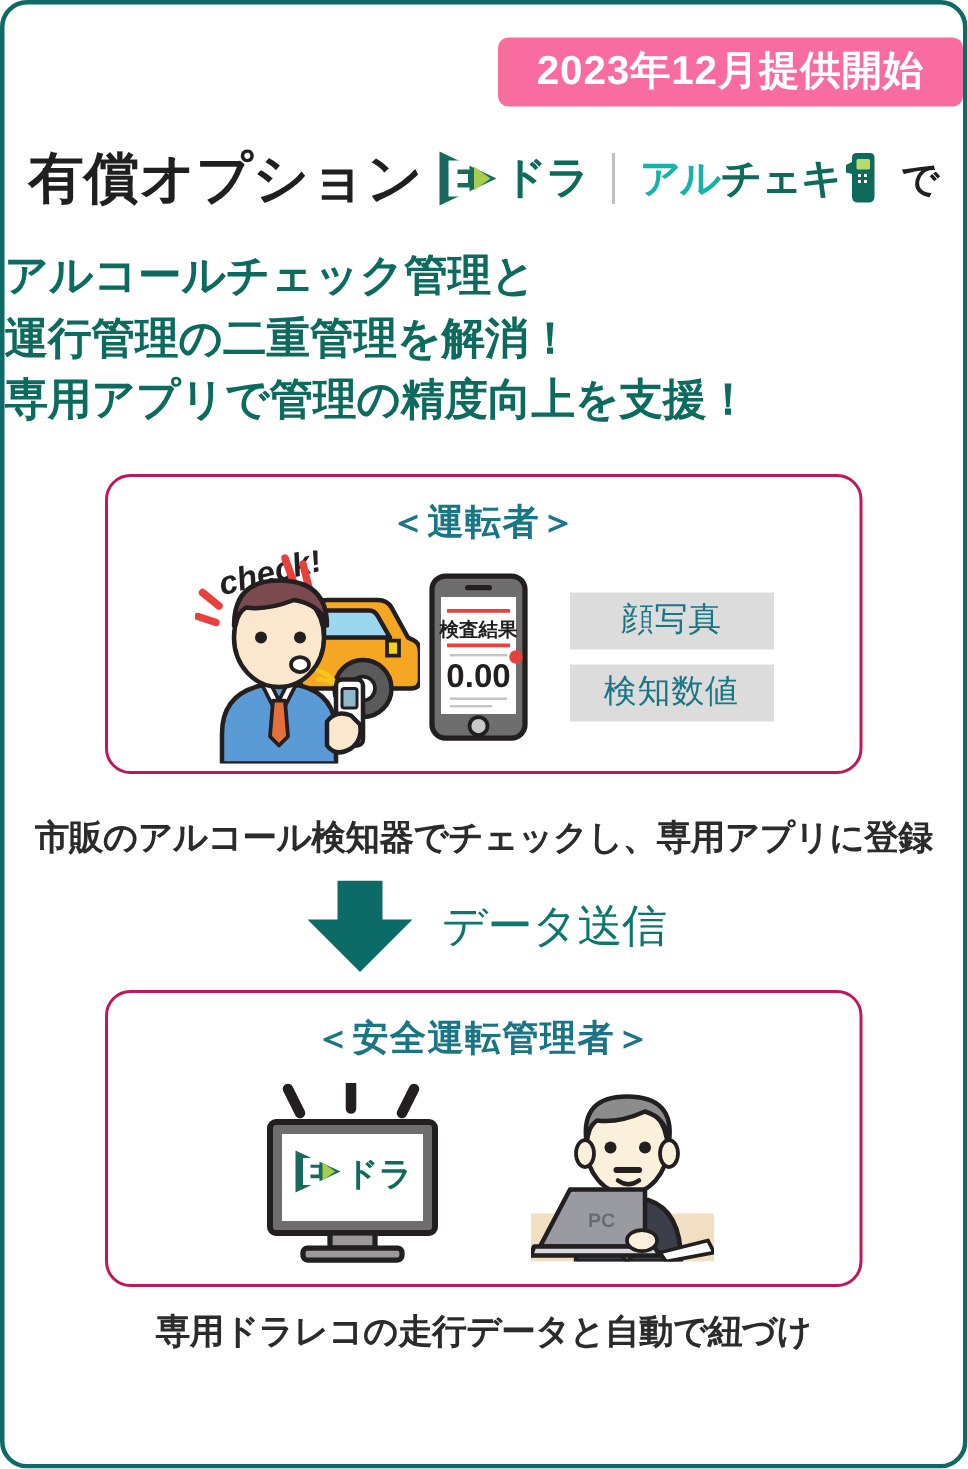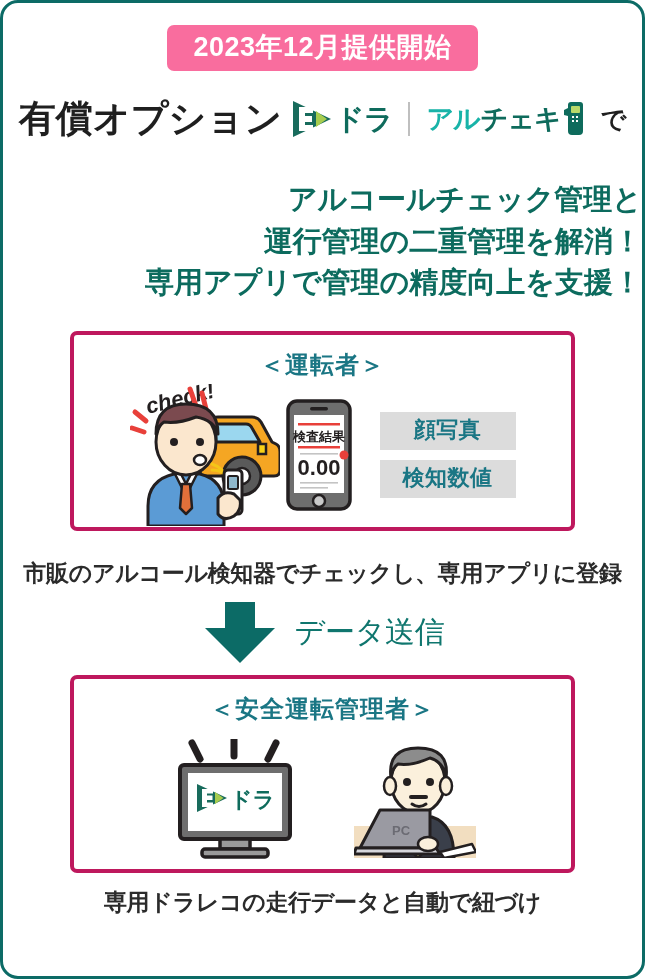--- a/index.html
+++ b/index.html
@@ -17,21 +17,21 @@
     width: 645px;
     height: 979px;
     background: #ffffff;
     border: 3px solid #0C6B66;
     border-radius: 18px;
     overflow: hidden;
   }
 
   
   .badge-row {
-    text-align: center;
+    text-align: right;
     margin-top: 22px;
   }
   .badge {
     display: inline-block;
     background: #F96D9E;
     color: #ffffff;
     font-size: 27px;
     font-weight: bold;
     letter-spacing: 0.5px;
     padding: 8px 26px 10px 26px;
@@ -100,35 +100,35 @@
     font-size: 27px;
     font-weight: bold;
     color: #0E6B5C;
     letter-spacing: -1px;
     line-height: 1;
   }
   .archeki-device { display:block; margin-left: 1px; }
 
   
   .headline {
-    text-align: right;
-    margin-top: 37px;
+    text-align: left;
+    margin-top: 22px;
     color: #0C6B5E;
     font-size: 29px;
     font-weight: bold;
     line-height: 1.42;
     letter-spacing: 0px;
   }
 
   
   .card {
     margin: 0 auto;
     width: 505px;
-    border: 4px solid #be185d;
-    border-radius: 7px;
+    border: 2px solid #be185d;
+    border-radius: 17px;
     background: #ffffff;
   }
   #card-driver { margin-top: 28px; height: 200px; }
   #card-manager { margin-top: 6px; height: 198px; }
 
   .card-title {
     text-align: center;
     color: #1A7684;
     font-size: 24px;
     font-weight: bold;
@@ -175,21 +175,21 @@
   .tags {
     display: flex;
     flex-direction: column;
     gap: 10px;
     margin-left: 14px;
   }
   .tag {
     background: #DCDCDC;
     color: #1A7684;
     font-size: 22px;
-    font-weight: bold;
+    font-weight: normal;
     text-align: center;
     padding: 3px 12px 5px 12px;
     width: 136px;
     letter-spacing: 0.5px;
   }
 
   .illus { display: block; }
   .phone-wrap { margin: 0 14px 0 6px; }
 </style>
 </head>

